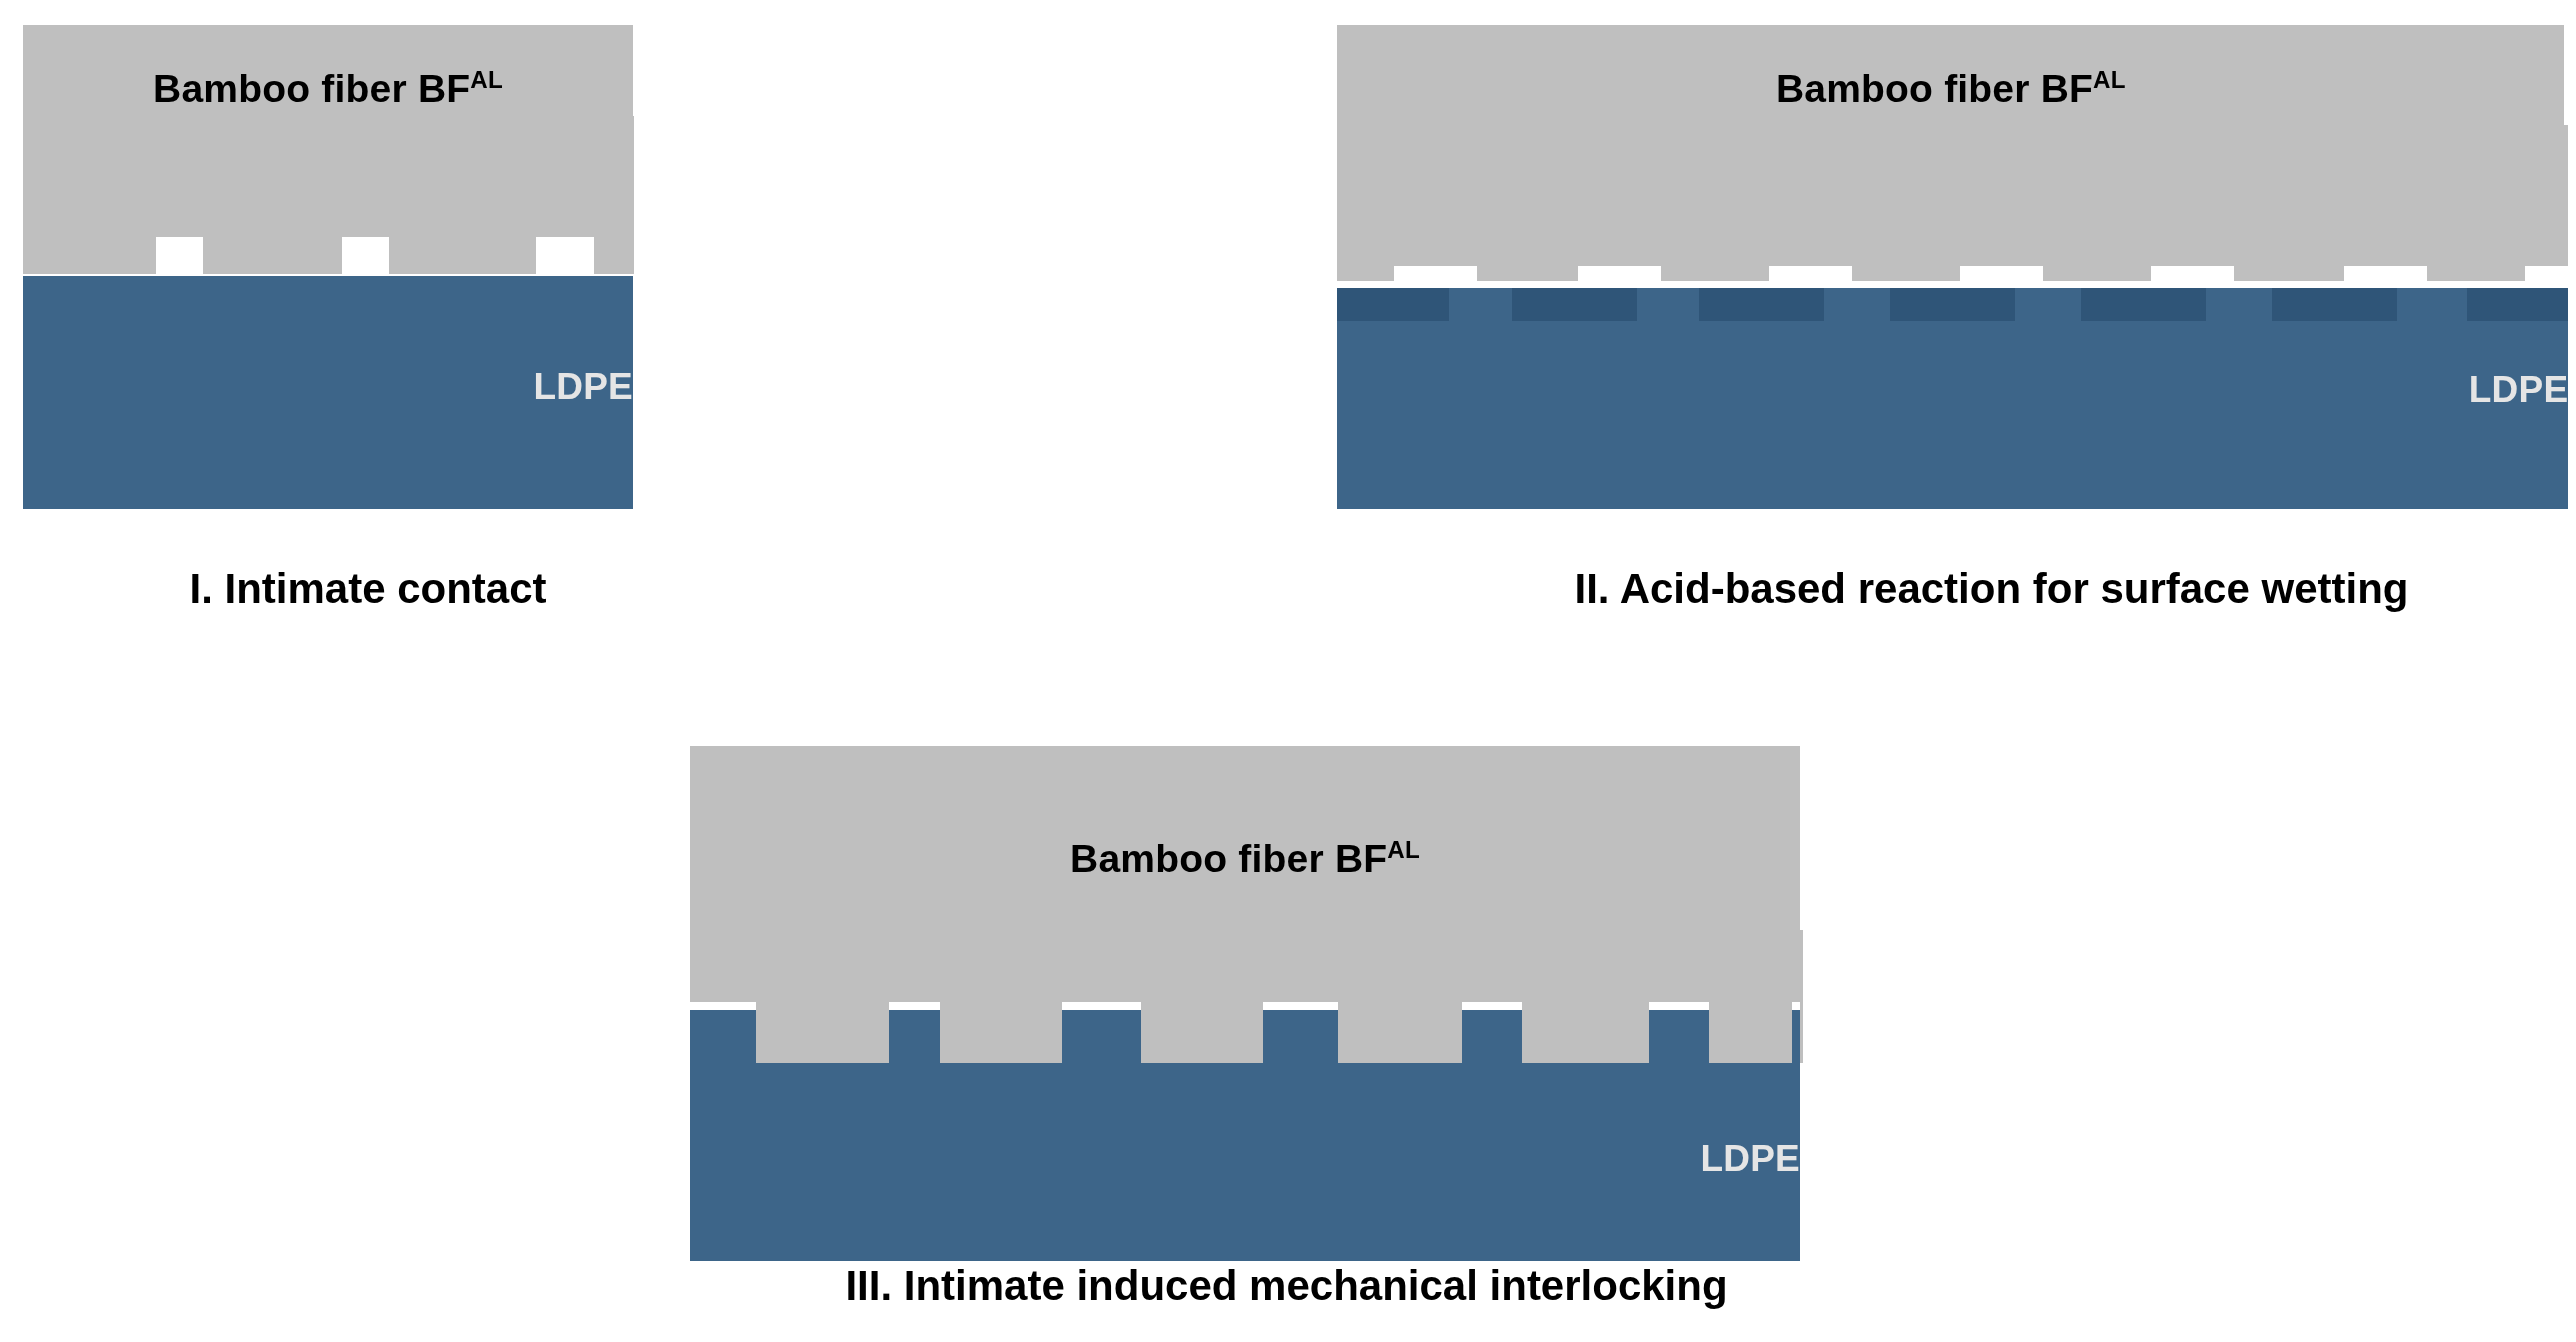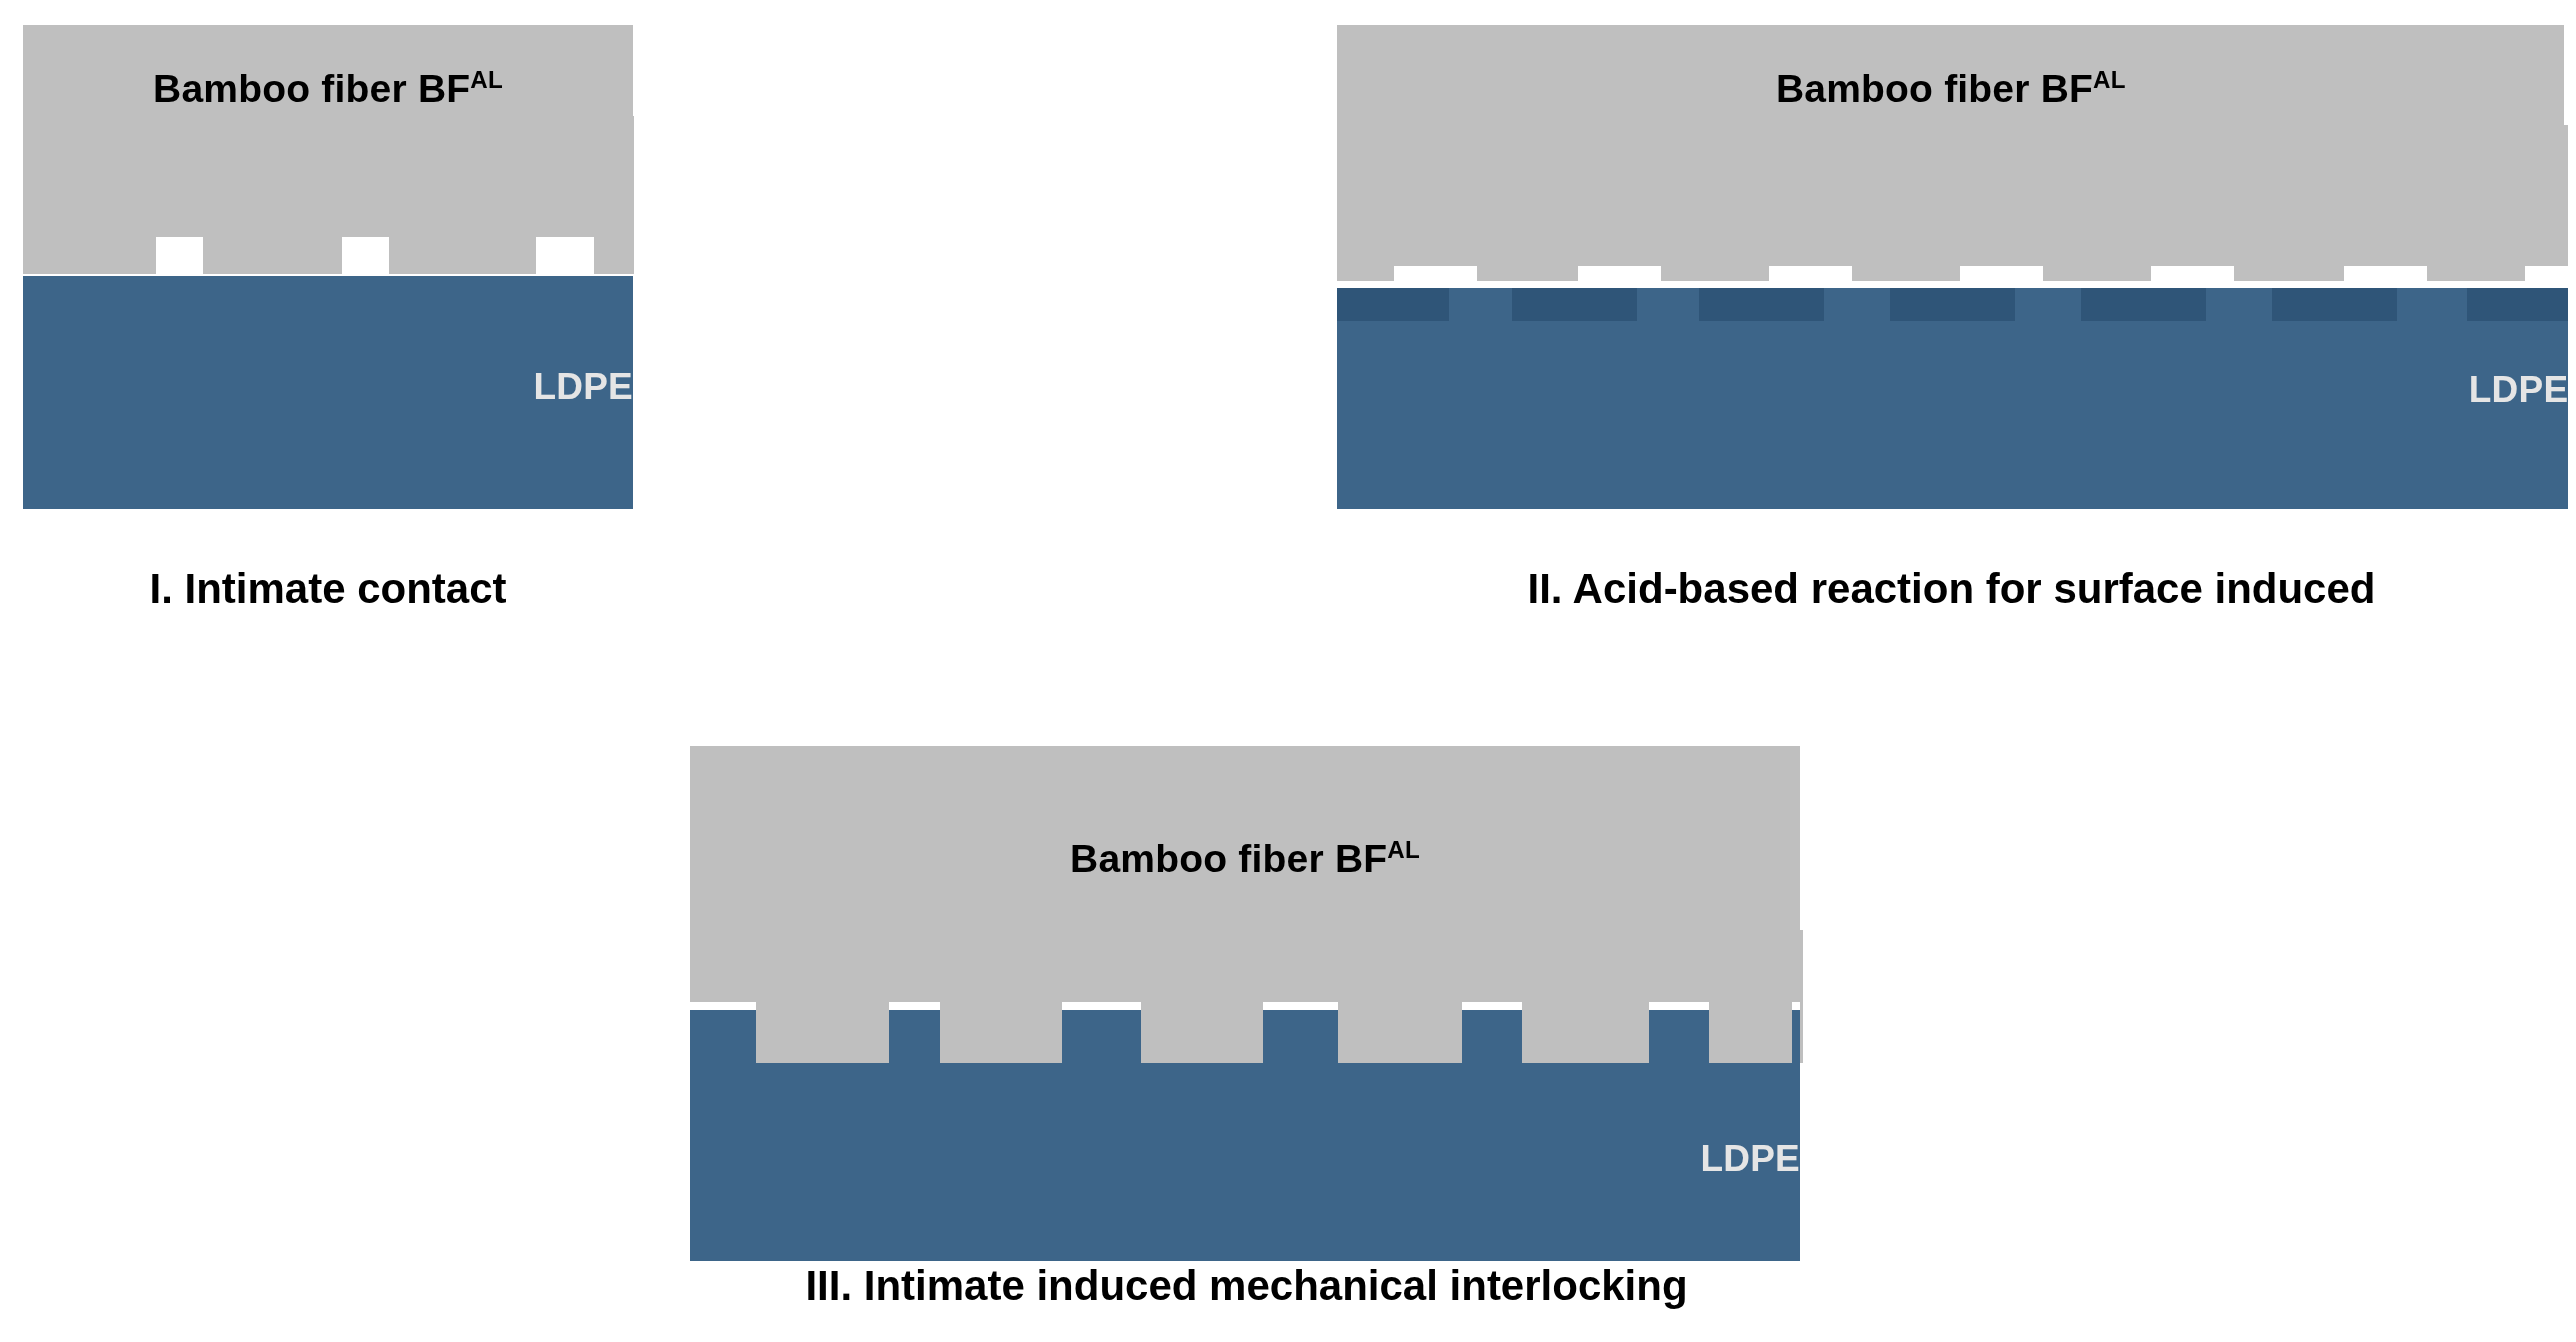--- a/index.html
+++ b/index.html
@@ -85,20 +85,21 @@
     background: #ffffff;
   }
 
   .caption {
     position: absolute;
     text-align: center;
     font-weight: bold;
     color: #000000;
     font-size: 42px;
     white-space: nowrap;
+    padding-left: 40px;
   }
 </style>
 </head>
 <body>
 
 <div class="panel" style="left:0px; top:0px; width:664px; height:664px;">
 
   <div class="stack">
 
     <div class="fiber-block" style="left:23px; top:25px; width:610px; height:249px;">
@@ -152,21 +153,21 @@
     <div class="notch" style="left:249px; top:266px; width:83px; height:18px;"></div>
     <div class="notch" style="left:440px; top:266px; width:83px; height:18px;"></div>
     <div class="notch" style="left:631px; top:266px; width:83px; height:18px;"></div>
     <div class="notch" style="left:822px; top:266px; width:83px; height:18px;"></div>
     <div class="notch" style="left:1015px; top:266px; width:83px; height:18px;"></div>
     <div class="notch" style="left:1196px; top:266px; width:43px; height:18px;"></div>
 
     <div class="gap-line" style="left:8.3px; top:281px; width:1231px; height:6.6px;"></div>
   </div>
 
-  <div class="caption" style="left:58px; top:565px; width:1129px;">II. Acid-based reaction for surface induced</div>
+  <div class="caption" style="left:58px; top:565px; width:1129px;">II. Acid-based reaction for surface wetting</div>
 </div>
 
 <div class="panel" style="left:648px; top:731px; width:1329px; height:612px;">
 
   <div class="stack">
 
     <div class="fiber-block" style="left:42px; top:15px; width:1110px; height:515px;">
       <div class="layer-label fiber-label" style="top:91px;">
         <span>Bamboo fiber BF</span><span class="sup">AL</span>
       </div>

